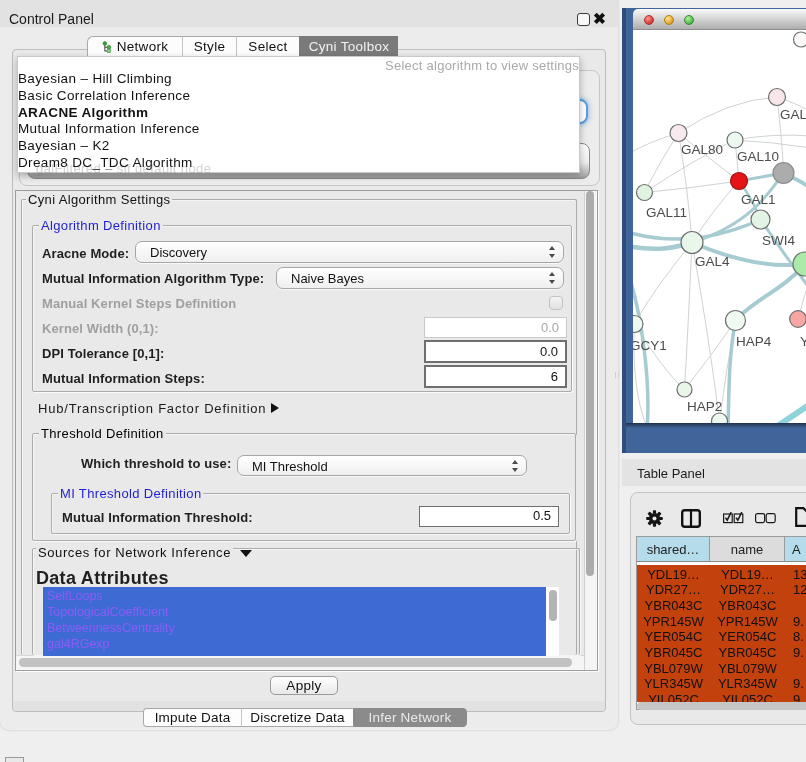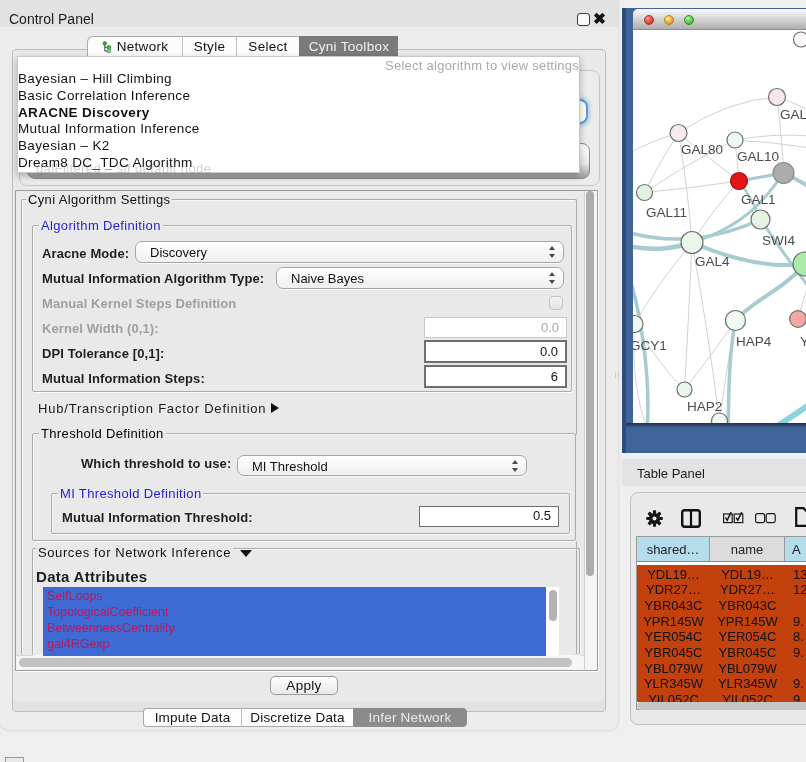--- a/index.html
+++ b/index.html
@@ -108,21 +108,21 @@
       <div class="spin" style="right:9px; top:5px; opacity:0.75;"></div>
     </div>
   <div class="abs" id="combo2">
       <div class="spin" style="right:8px; top:11px;"></div>
     </div>
 
   <div class="abs" id="popup">
     <div class="abs" id="popup-hint">Select algorithm to view settings</div>
     <div class="abs pitem" style="top:14px;">Bayesian – Hill Climbing</div>
     <div class="abs pitem" style="top:30.8px;">Basic Correlation Inference</div>
-    <div class="abs pitem" style="top:47.6px; font-weight:bold;">ARACNE Discovery</div>
+    <div class="abs pitem" style="top:47.6px; font-weight:bold;">ARACNE Algorithm</div>
     <div class="abs pitem" style="top:64.4px;">Mutual Information Inference</div>
     <div class="abs pitem" style="top:81.2px;">Bayesian – K2</div>
     <div class="abs pitem" style="top:98px;">Dream8 DC_TDC Algorithm</div>
   </div>
   <div class="abs" style="left:36px; top:161px; font-size:13px; color:rgba(105,105,105,0.30); letter-spacing:0.4px; width:520px; overflow:hidden; white-space:nowrap;">galFiltered <span style="color:rgba(50,50,50,0.55);">–</span> sif default node</div>
 
   <div class="abs" id="sp"></div>
   <div class="abs" id="vsb-track"></div>
   <div class="abs" id="vsb-thumb"></div>
   <div class="abs" id="hsb-track"></div>
@@ -164,24 +164,24 @@
     </div>
 
   <div class="abs grp" style="left:51px; top:493px; width:519px; height:41px;"></div>
   <div class="abs grplabel" style="left:58px; top:487px; color:#1f1fd6;">MI Threshold Definition</div>
   <div class="abs blab" style="left:62px; top:510px;">Mutual Information Threshold:</div>
   <div class="abs tfield" style="left:419px; top:506px; width:140px; height:21px; border:1.5px solid #6f6f6f; color:#111; line-height:18px;">0.5</div>
 
   <div class="abs grp" style="left:32px; top:548px; width:548px; height:107px; border-bottom:none;"></div>
   <div class="abs grplabel" style="left:36px; top:546px; color:#111; letter-spacing:0.6px;">Sources for Network Inference</div>
   <div class="abs" style="left:240px; top:550px; width:0; height:0; border-left:6px solid transparent; border-right:6px solid transparent; border-top:7px solid #111;"></div>
-  <div class="abs blab" style="left:36px; top:568px; font-size:15px; letter-spacing:0.3px;">Data Attributes</div>
+  <div class="abs blab" style="left:36px; top:568px; font-size:18px; letter-spacing:0.3px;">Data Attributes</div>
   <div class="abs" style="left:43px; top:587px; width:516px; height:69px; background:#fff; overflow:hidden;">
     <div style="position:absolute; left:0; top:0; width:503px; height:80px; background:#3e6bd3;"></div>
-    <div style="position:absolute; left:4px; top:1px; font-size:12.5px; color:#be185d; line-height:16px;">SelfLoops<br>TopologicalCoefficient<br>BetweennessCentrality<br>gal4RGexp</div>
+    <div style="position:absolute; left:4px; top:1px; font-size:12.5px; color:#8b5cf6; line-height:16px;">SelfLoops<br>TopologicalCoefficient<br>BetweennessCentrality<br>gal4RGexp</div>
     <div style="position:absolute; left:506px; top:3px; width:8px; height:31px; background:#b4b4b4; border-radius:4px;"></div>
   </div>
 
   <div class="abs" style="left:13px; top:701px; width:592px; height:10px; background:#e2e2e2; border-radius:0 0 5px 5px;"></div>
   <div class="abs" id="applybtn">Apply</div>
   <div class="abs" id="btabs">
     <div class="btab first" style="width:98px;">Impute Data</div>
     <div class="btab" style="width:112px;">Discretize Data</div>
     <div class="btab sel last" style="width:114px;">Infer Network</div>
   </div>

